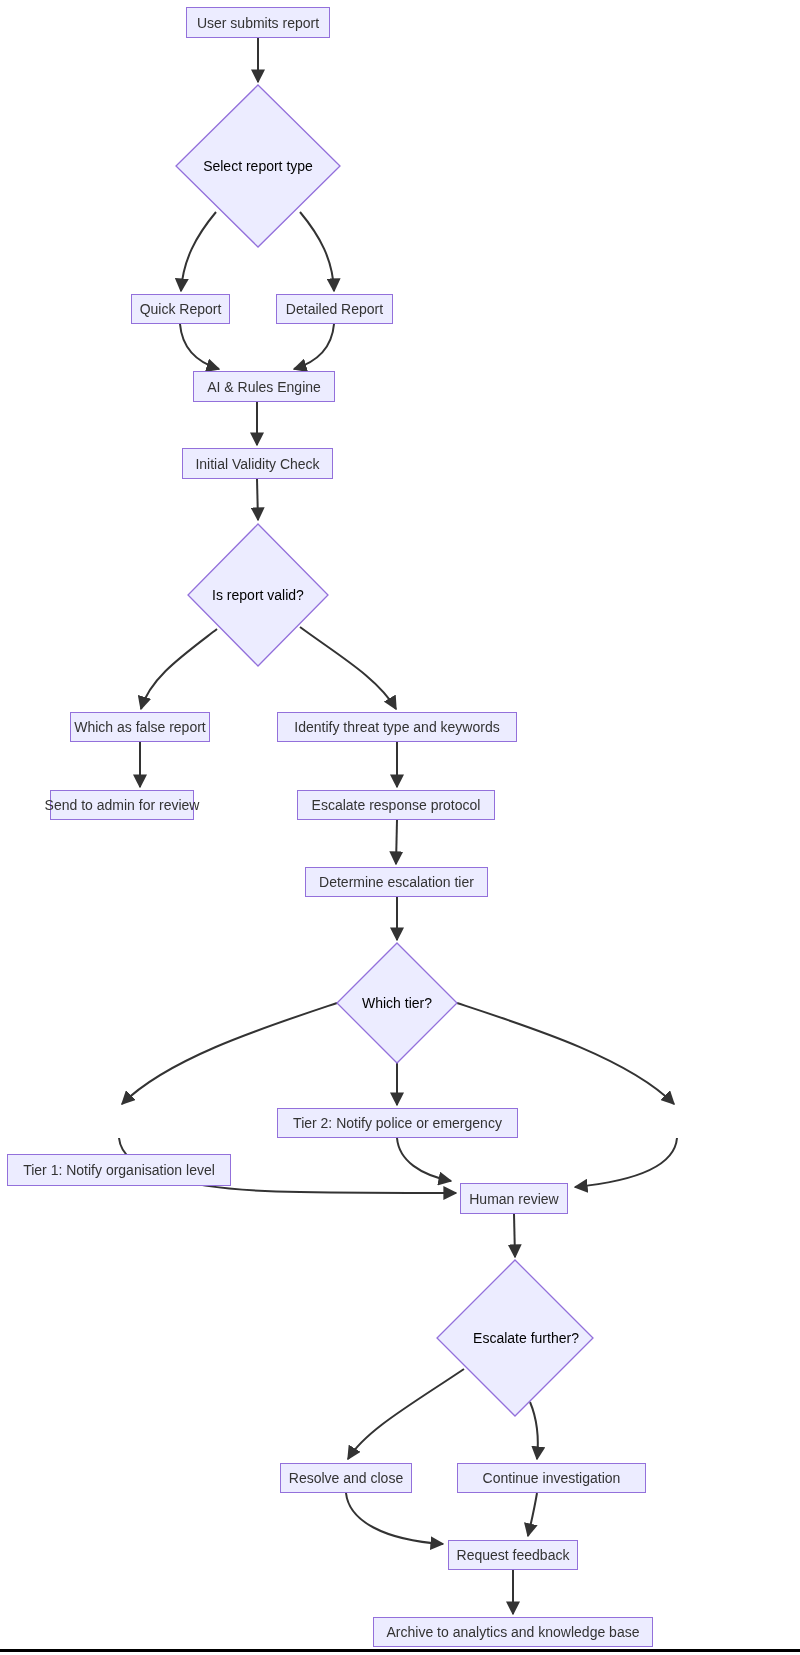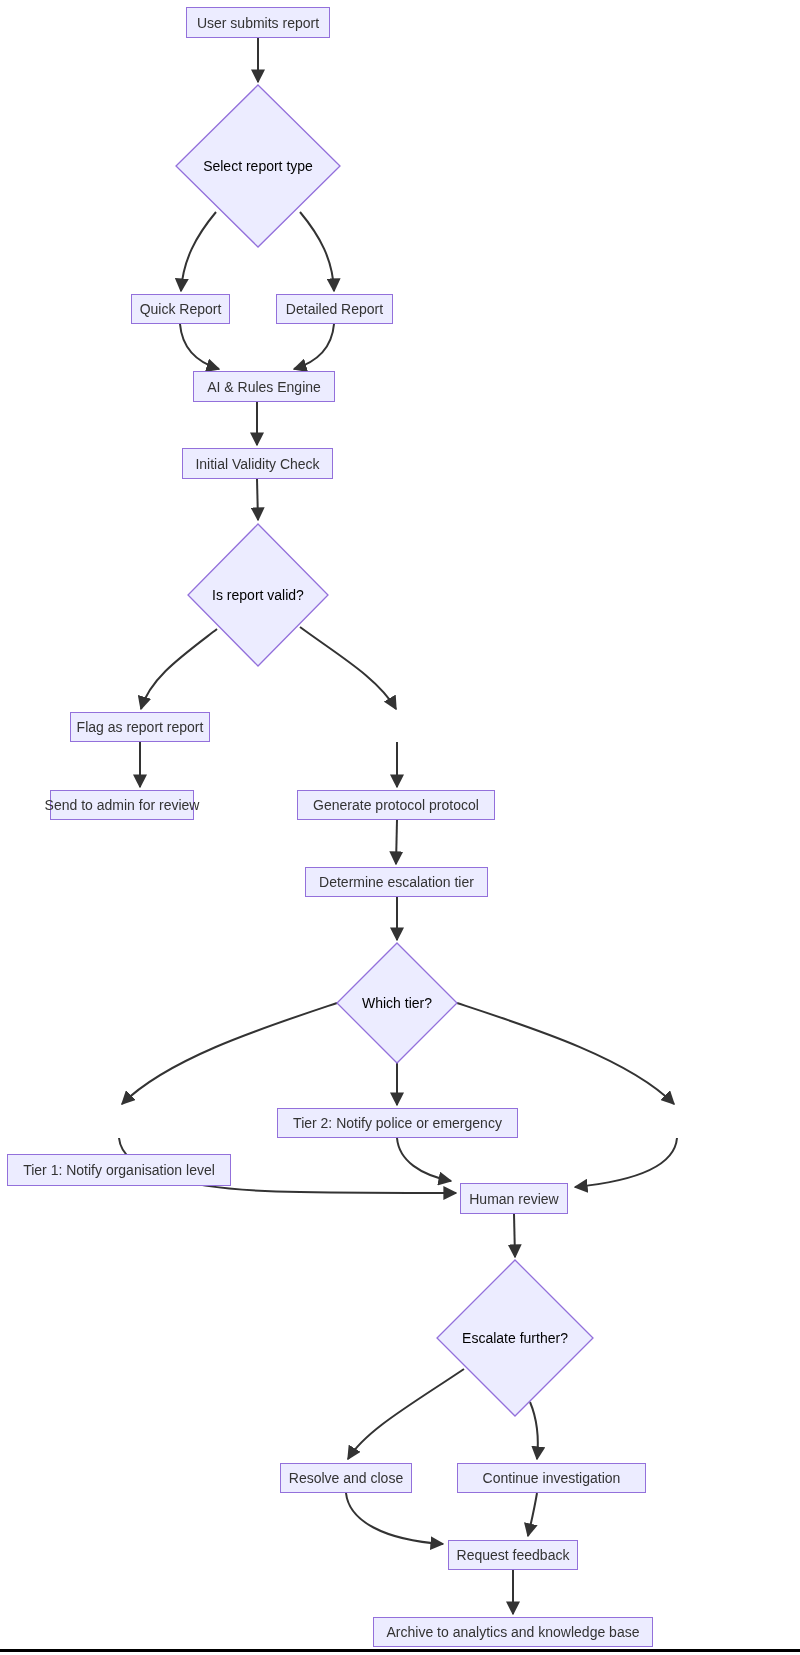--- a/index.html
+++ b/index.html
@@ -105,30 +105,33 @@
 
   <div class="node" style="left:193px; top:371px; width:142px; height:31px">
     <span>AI &amp; Rules Engine</span>
   </div>
 
   <div class="node" style="left:182px; top:448px; width:151px; height:31px">
     <span>Initial Validity Check</span>
   </div>
 
   <div class="node" style="left:70px; top:712px; width:140px; height:30px">
-    <span>Flag as report report</span>
+    <span>Which as false report</span>
   </div>
 
   <div class="node" style="left:50px; top:790px; width:144px; height:30px">
     <span>Send to admin for review</span>
   </div>
 
+  <div class="node" style="left:277px; top:712px; width:240px; height:30px">
+    <span>Identify threat type and keywords</span>
+  </div>
 
   <div class="node" style="left:297px; top:790px; width:198px; height:30px">
-    <span>Generate protocol protocol</span>
+    <span>Escalate response protocol</span>
   </div>
 
   <div class="node" style="left:305px; top:867px; width:183px; height:30px">
     <span>Determine escalation tier</span>
   </div>
 
   <div class="node" style="left:7px; top:1154px; width:224px; height:32px">
     <span>Tier 1: Notify organisation level</span>
   </div>
 
@@ -156,17 +159,17 @@
   <div class="node" style="left:373px; top:1617px; width:280px; height:30px">
     <span>Archive to analytics and knowledge base</span>
   </div>
 
   <div class="dlabel" style="left:258px; top:166px">Select report type</div>
 
   <div class="dlabel" style="left:258px; top:595px">Is report valid?</div>
 
   <div class="dlabel" style="left:397px; top:1003px">Which tier?</div>
 
-  <div class="dlabel" style="left:515px; top:1338px">Escalate further?</div>
+  <div class="dlabel" style="left:526px; top:1338px">Escalate further?</div>
 
   <div class="bottom-rule"></div>
 
 </div>
 
 </body></html>

